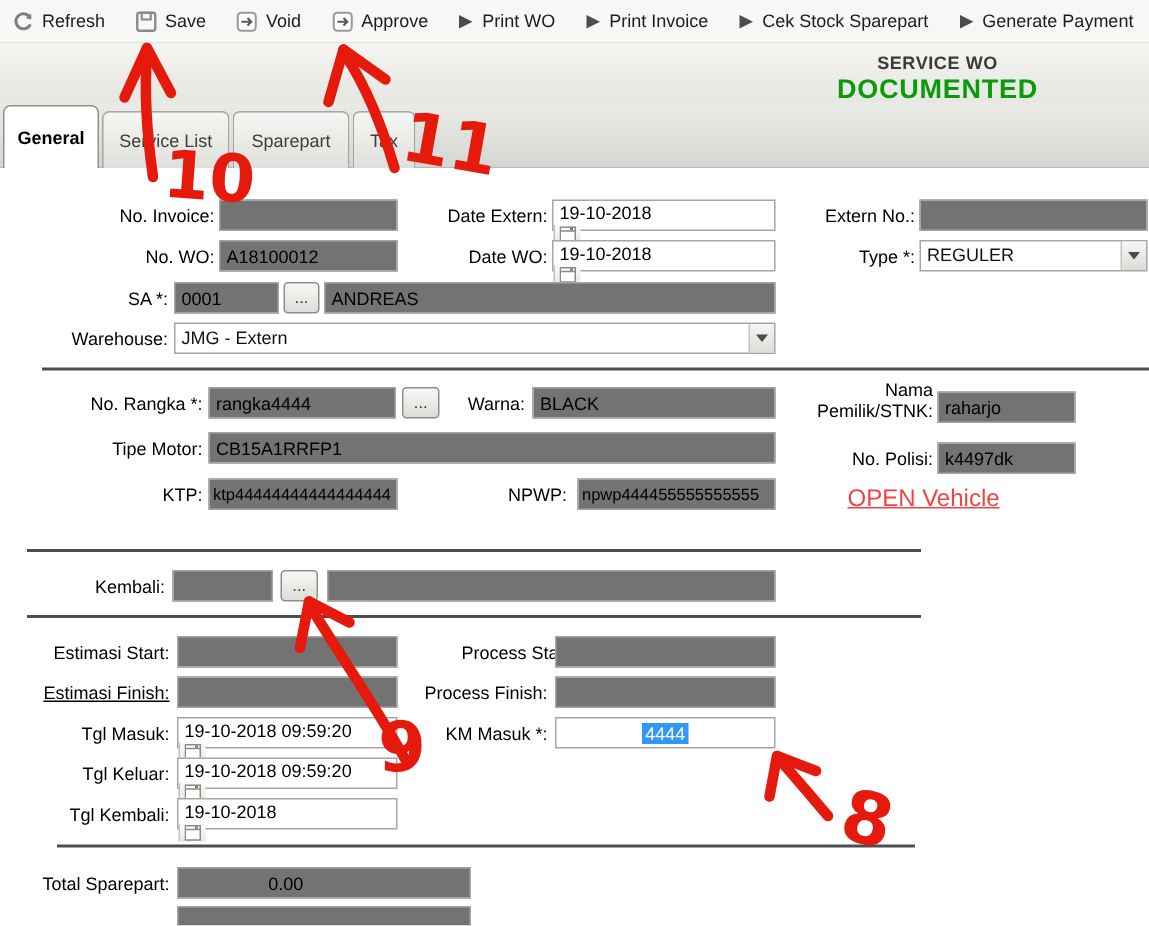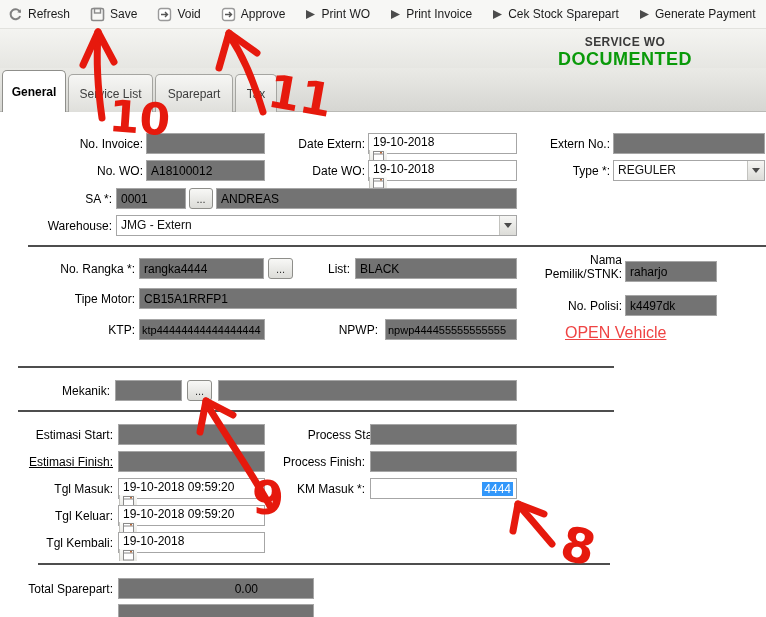--- a/index.html
+++ b/index.html
@@ -68,25 +68,25 @@
   .select .val { flex:1; padding:2px 4px; white-space:nowrap; overflow:hidden; }
   .ddbtn {
     width:17px; border-left:1px solid #c3c3bf; background:linear-gradient(#f6f6f4,#dcdcd8);
     display:flex; align-items:center; justify-content:center;
   }
   .chev { width:0; height:0; border-left:4px solid transparent; border-right:4px solid transparent;
     border-top:5px solid #4a4a4a; }
   .sep { position:absolute; height:0; border-top:2px solid #4e4e4e; }
   .fakeinp {
     position:absolute; height:21px; border:1px solid #a6a6a6; background:#fff;
-    display:flex; align-items:center; justify-content:flex-end; padding:1px 3px;
+    display:flex; align-items:center; justify-content:center; padding:1px 3px;
   }
   .selhl { background:#3297fa; color:#fff; padding:0 2px; font-size:12px; }
   a.vlink { position:absolute; color:#ef4444; text-decoration:underline; font-size:16px; cursor:pointer; }
-  .num-right { text-align:right; }
+  .num-right { text-align:center; }
   
   .anno { position:absolute; left:0; top:0; width:766px; height:617px; pointer-events:none; z-index:9; }
   .anno path { stroke:#e6190d; stroke-width:7; fill:none; stroke-linecap:round; stroke-linejoin:round; }
   .anno text { fill:#e6190d; font-family:"DejaVu Sans", sans-serif; font-weight:bold; }
 </style>
 </head>
 <body>
 
 <div class="page">
 
@@ -228,42 +228,42 @@
     <span class="ddbtn">
         <span class="chev"></span>
       </span>
   </div>
 
   <div class="sep" style="left:28px;top:245px;width:738px;"></div>
 
   <div class="lbl" style="left:5px;top:262px;width:130px;">No. Rangka *:</div>
   <input class="inp" style="left: 139px; top: 258px; width: 125px;" value="rangka4444">
   <button class="dots" style="left:268px;top:258px;width:25px;">...</button>
-  <div class="lbl" style="left:280px;top:262px;width:70px;">List:</div>
+  <div class="lbl" style="left:280px;top:262px;width:70px;">Warna:</div>
   <input class="inp" style="left: 355px; top: 258px; width: 162px;" value="BLACK">
   <div class="lbl" style="left:532px;top:253px;width:90px;line-height:14px;">
     <div>Nama</div>
     <div>Pemilik/STNK:</div>
   </div>
   <input class="inp" style="left: 625px; top: 261px; width: 92px;" value="raharjo">
 
   <div class="lbl" style="left:5px;top:292px;width:130px;">Tipe Motor:</div>
   <input class="inp" style="left: 139px; top: 288px; width: 378px;" value="CB15A1RRFP1">
   <div class="lbl" style="left:542px;top:299px;width:80px;">No. Polisi:</div>
   <input class="inp" style="left: 625px; top: 295px; width: 92px;" value="k4497dk">
 
   <div class="lbl" style="left:55px;top:323px;width:80px;">KTP:</div>
   <input class="inp small-font" style="left: 139px; top: 319px; width: 126px;" value="ktp44444444444444444">
   <div class="lbl" style="left:308px;top:323px;width:70px;">NPWP:</div>
   <input class="inp small-font" style="left: 385px; top: 319px; width: 132px;" value="npwp444455555555555">
   <a class="vlink" style="left:565px;top:324px;">OPEN Vehicle</a>
 
   <div class="sep" style="left:18px;top:366px;width:596px;"></div>
 
-  <div class="lbl" style="left:30px;top:384px;width:80px;">Mekanik:</div>
+  <div class="lbl" style="left:30px;top:384px;width:80px;">Kembali:</div>
   <input class="inp" style="left: 115px; top: 380px; width: 67px;" value="">
   <button class="dots" style="left:187px;top:380px;width:25px;">...</button>
   <input class="inp" style="left: 218px; top: 380px; width: 299px;" value="">
 
   <div class="sep" style="left:18px;top:410px;width:596px;"></div>
 
   <div class="lbl" style="left:13px;top:428px;width:100px;">Estimasi Start:</div>
   <input class="inp" style="left: 118px; top: 424px; width: 147px;" value="">
   <div class="lbl" style="left:283px;top:428px;width:100px;">Process Start:</div>
   <input class="inp" style="left: 370px; top: 424px; width: 147px;" value="">

